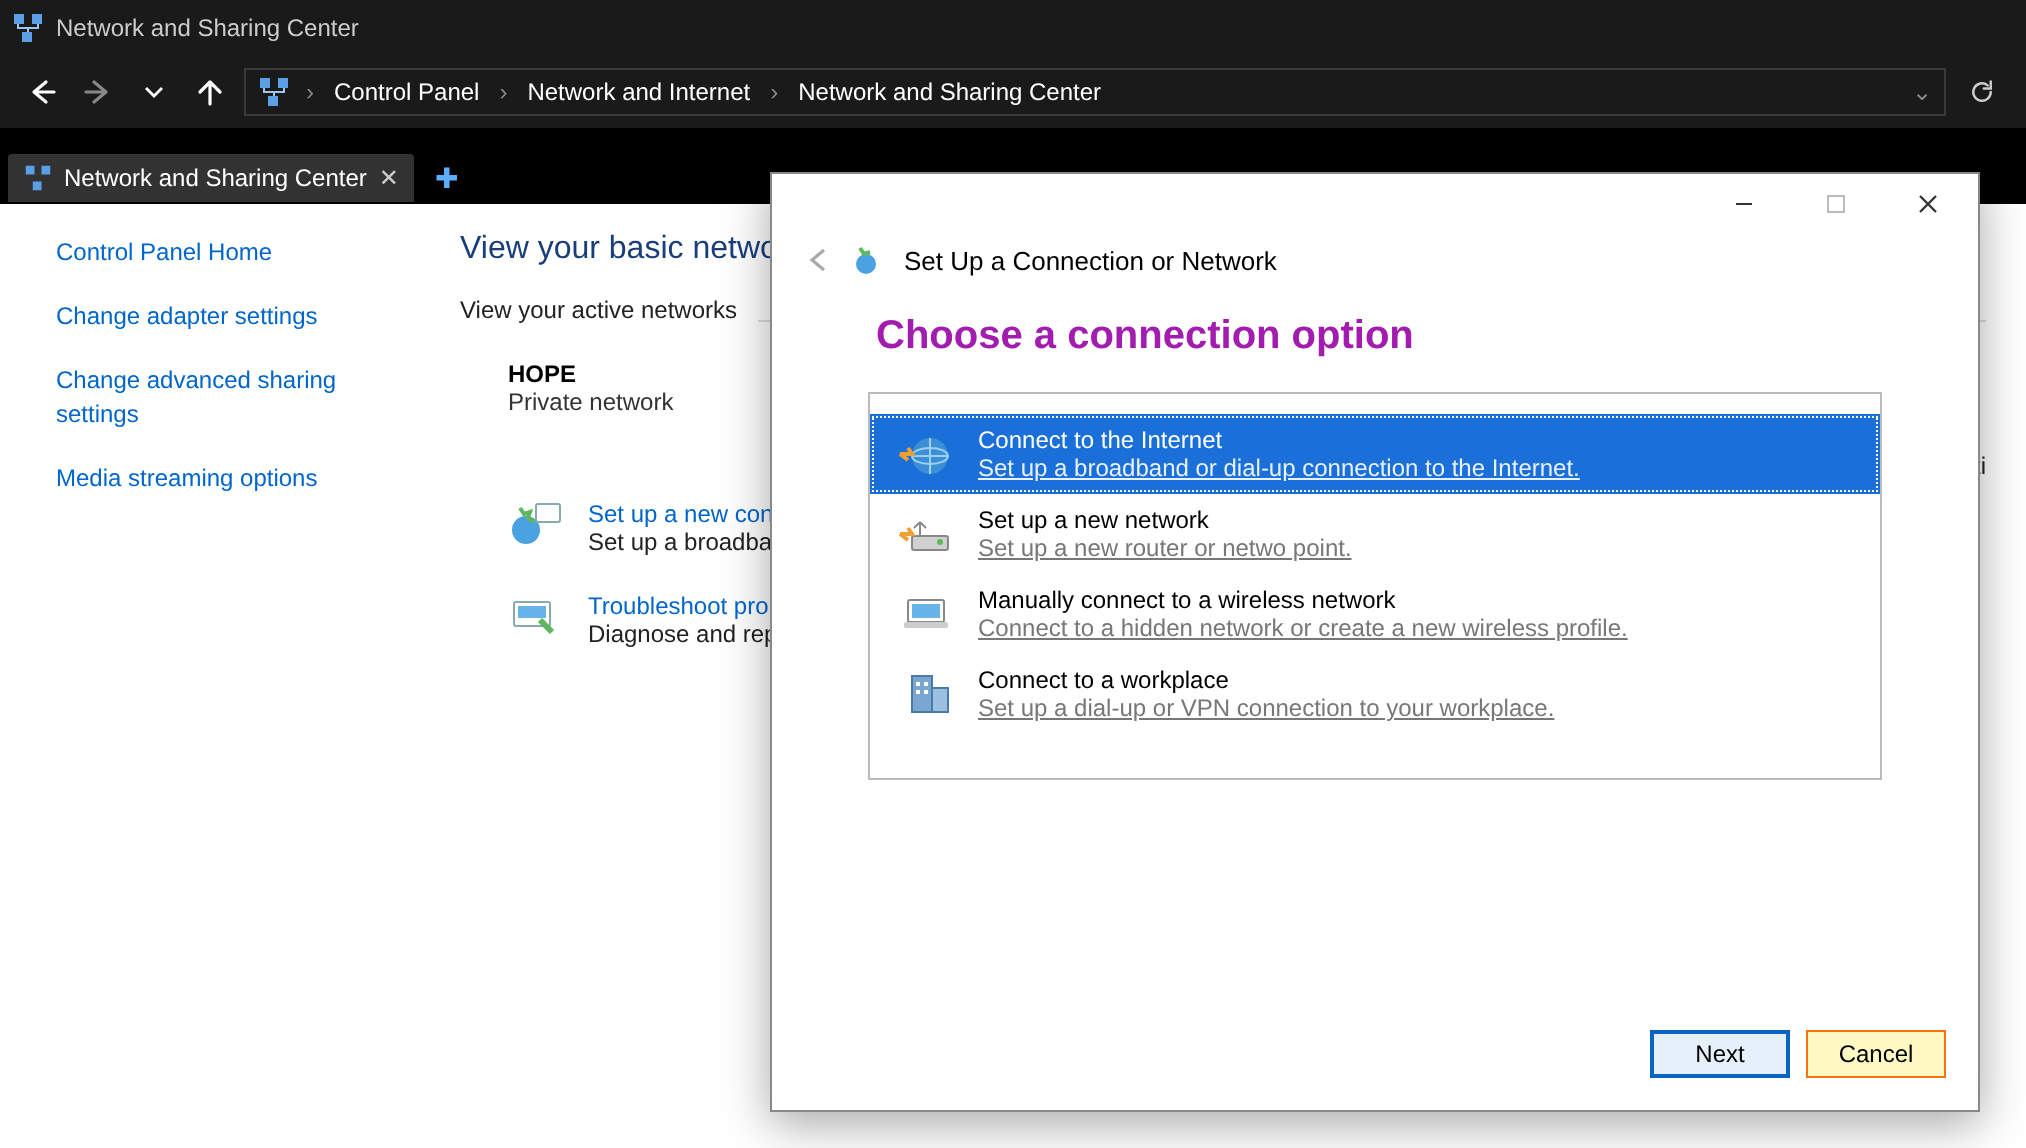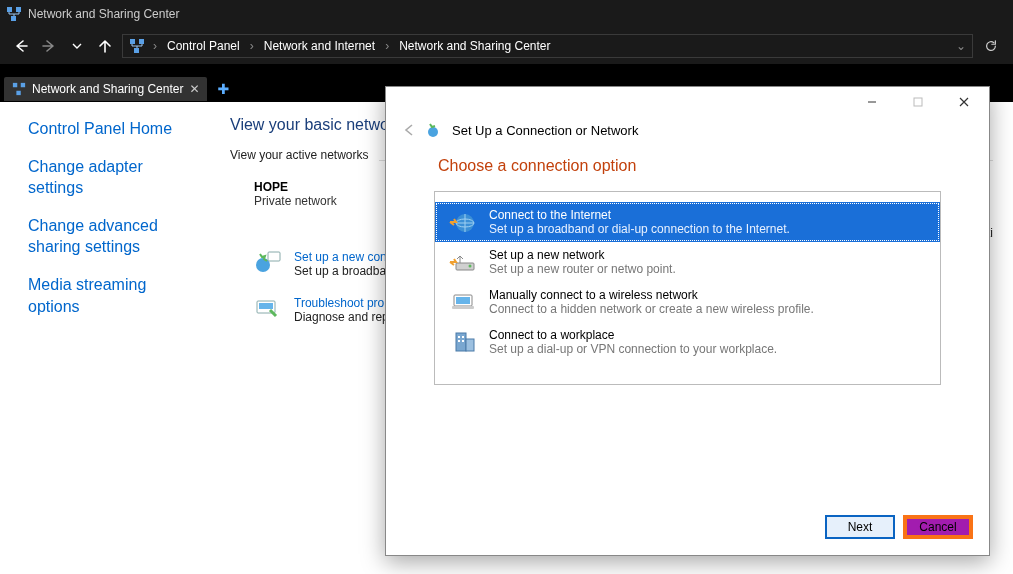--- a/index.html
+++ b/index.html
@@ -98,21 +98,21 @@
       background: #fff;
       display: flex;
     }
     .sidebar {
       width: 210px;
       padding: 16px 14px 14px 28px;
     }
     .sidebar a {
       display: block;
       color: #0066cc;
-      font-size: 16px;
+      font-size: 12px;
       margin-bottom: 16px;
       cursor: pointer;
       line-height: 1.35;
     }
     .main {
       flex: 1;
       padding: 14px 20px;
     }
     .main-heading {
       color: #1a3e7a;
@@ -157,53 +157,53 @@
       color: #333;
       cursor: pointer;
     }
     .dlg-header {
       display:flex; align-items:center; gap:8px;
       padding: 4px 16px 12px 16px;
     }
     .dlg-title { font-size: 13px; }
     .dlg-body { padding: 0 30px; flex:1; }
     .dlg-heading {
-      color: #c2410c;
-      font-size: 16px;
-      font-weight: 400;
+      color: #a21caf;
+      font-size: 20px;
+      font-weight: 700;
       padding: 6px 22px 16px 22px;
     }
     .option-box {
       border: 1px solid #bbb;
       margin: 0 18px;
       height: 194px;
       padding: 10px 0;
     }
     .option {
       display:flex; align-items:center; gap:10px;
       padding: 6px 12px;
       cursor: pointer;
     }
     .option .opt-ico { width: 32px; height: 28px; display:flex; align-items:center; justify-content:center; }
     .option .opt-text .t1 { font-size: 12px; }
-    .option .opt-text .t2 { font-size: 12px; color: #777; }
+    .option .opt-text .t2 { font-size: 12px; color: #777; text-decoration: underline; }
     .option.selected {
       background: #1a6fd8;
       color: #fff;
     }
     .option.selected .t2 { color: #e8f1ff; }
     .option.selected { outline: 1px dotted #fff; outline-offset: -2px; }
     .dlg-footer {
       display:flex; justify-content:flex-end; gap: 8px;
       padding: 10px 16px 16px 16px;
     }
     .btn {
       min-width: 70px; height: 24px;
-      border: 4px solid #f97316;
-      background: #a21caf;
+      border: 1px solid #f97316;
+      background: #fef9c3;
       font-size: 12px;
       cursor: pointer;
       padding: 0 12px;
     }
     .btn.primary {
       border: 2px solid #0a64c2;
       background: #e6f0fb;
     }
     svg { display:block; }
   </style>

